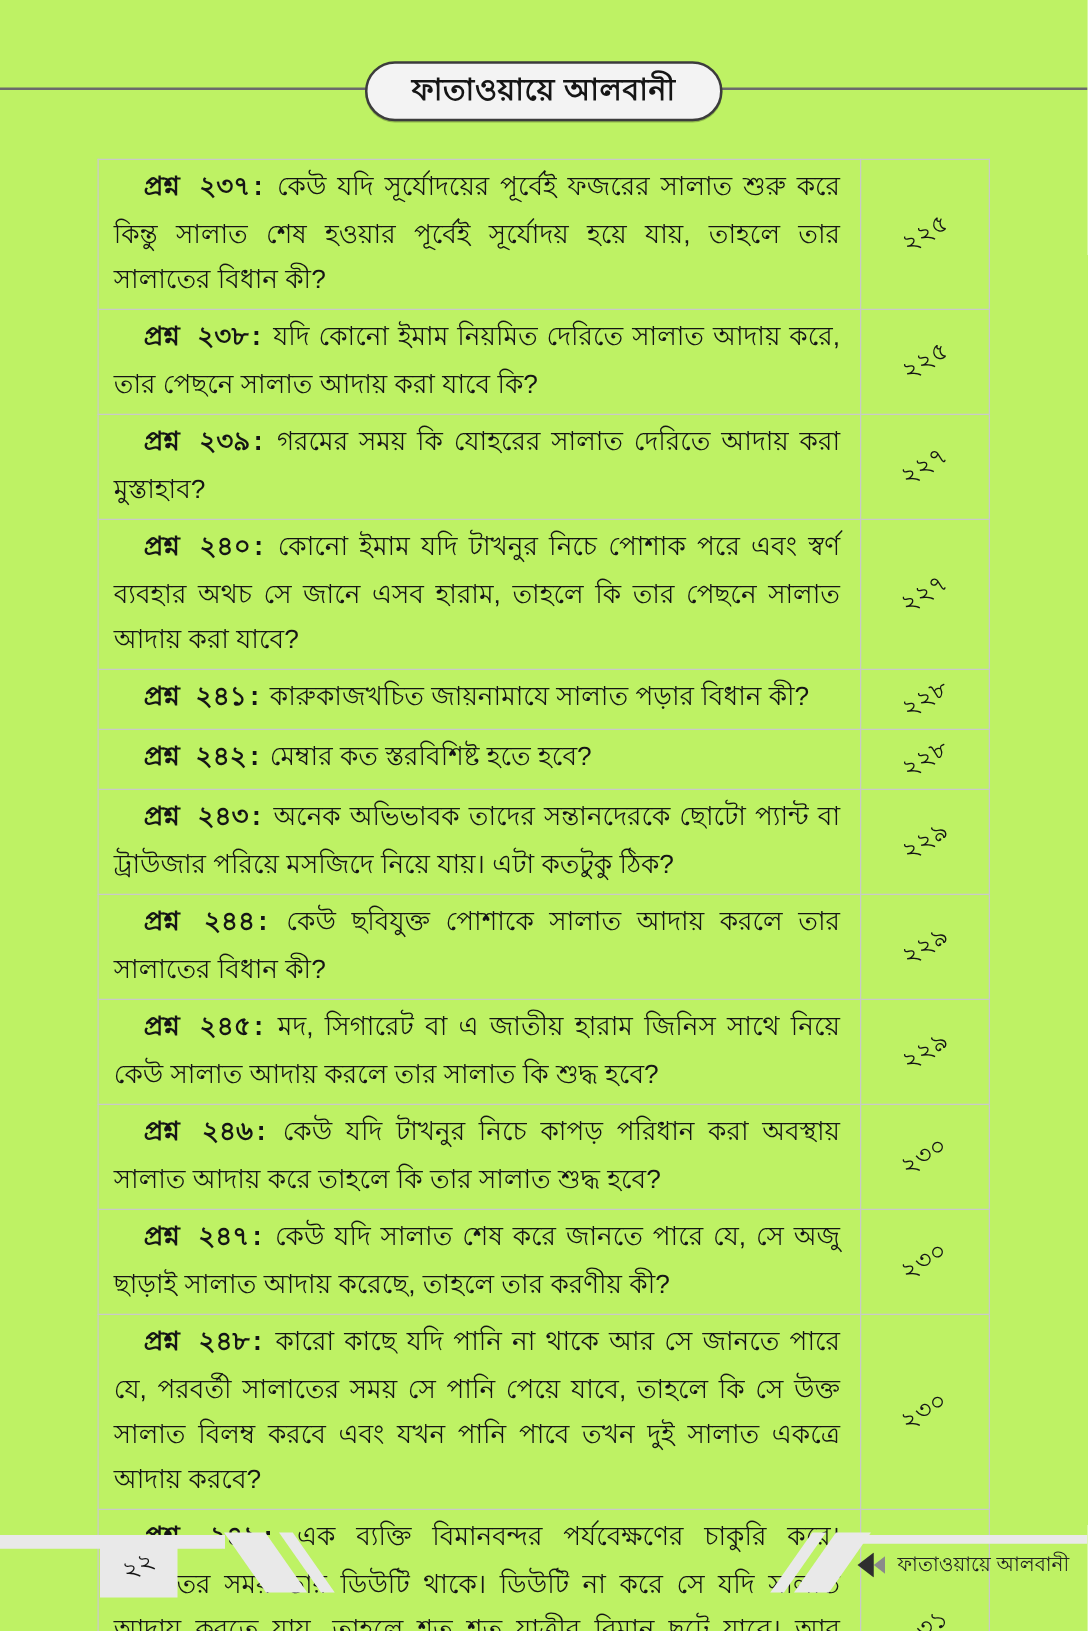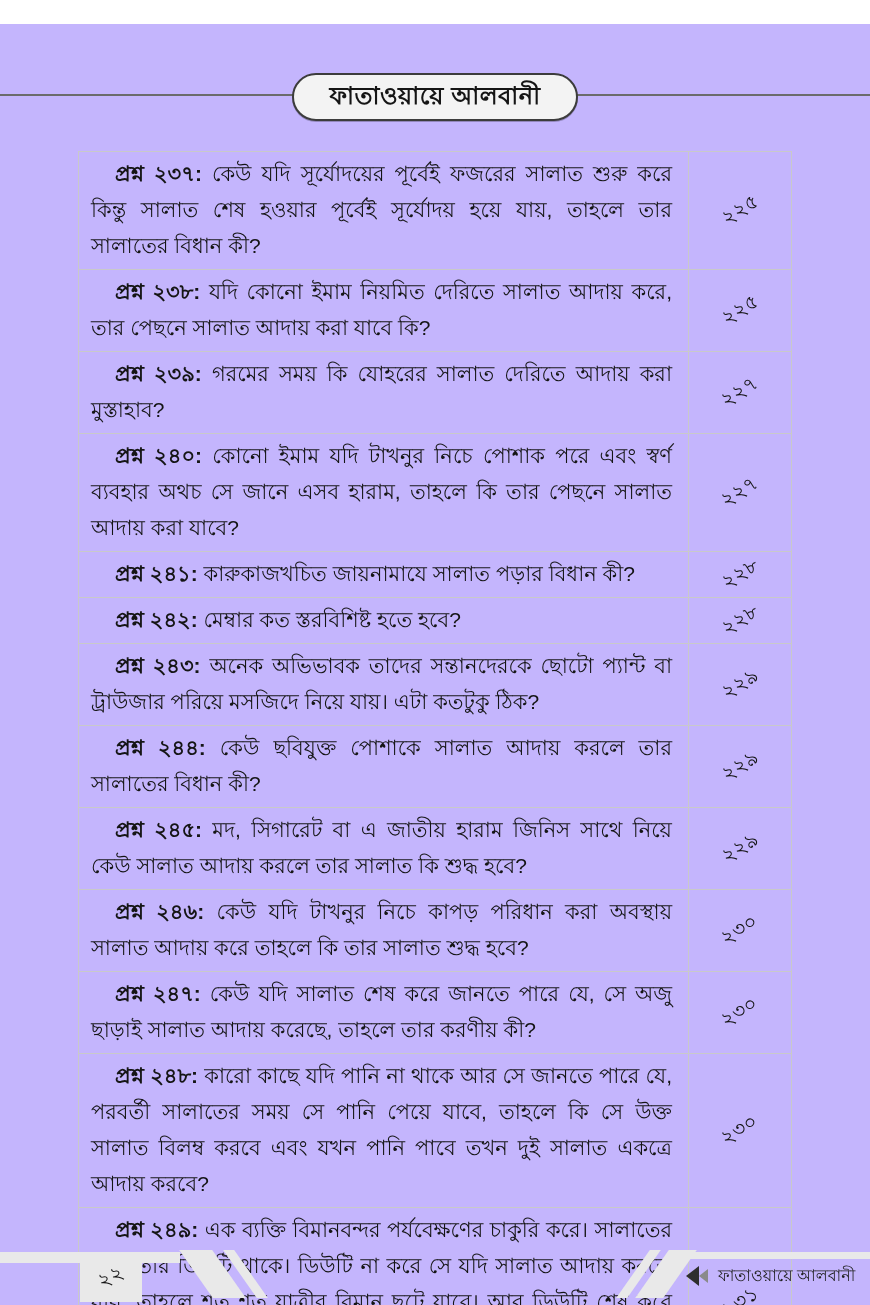--- a/index.html
+++ b/index.html
@@ -1,21 +1,21 @@
 <!DOCTYPE html>
 <html><head>
 <meta charset="utf-8">
 <style>
   html,body{margin:0;padding:0;}
   body{
     width:870px;height:1305px;background:#ffffff;
     font-family:"Liberation Sans", sans-serif;
     color:#151515;overflow:hidden;position:relative;
   }
-  .page{position:absolute;inset:0;background:#c4b5fd;margin-top:24px;}
+  .page{position:absolute;inset:0;background:#bef264;}
 
   
   .header-rule{
     position:absolute;left:0;top:70px;width:870px;height:2px;
     background:#6b6b6b;
   }
   .header-pill{
     position:absolute;left:50%;top:49px;transform:translateX(-50%);
     width:282px;height:44px;border:2px solid #3c3c3c;border-radius:24px;
     background:#f3f3f3;display:flex;align-items:center;justify-content:center;
@@ -30,21 +30,21 @@
     border-collapse:collapse;table-layout:fixed;
   }
   table.toc td{
     border:1px solid #c9c9c9;vertical-align:middle;
   }
   td.q-cell{
     padding:4px 16px 5px 12px;
     font-size:21px;line-height:36px;text-align:justify;
   }
   td.q-cell .para{display:block;text-indent:24px;}
-  .q-label{font-weight:bold;}
+  .q-label{font-weight:bold;font-family:Liberation Mono, monospace;}
   td.p-cell{width:100px;text-align:center;}
   .p-num{
     display:inline-block;font-size:20px;
     transform:rotate(-32deg);
   }
 
   
   .footer{position:absolute;left:0;top:0;width:870px;height:1305px;pointer-events:none;}
   .f-bar-left{
     position:absolute;left:0;top:1228px;width:180px;height:11px;background:#e9e9e9;

